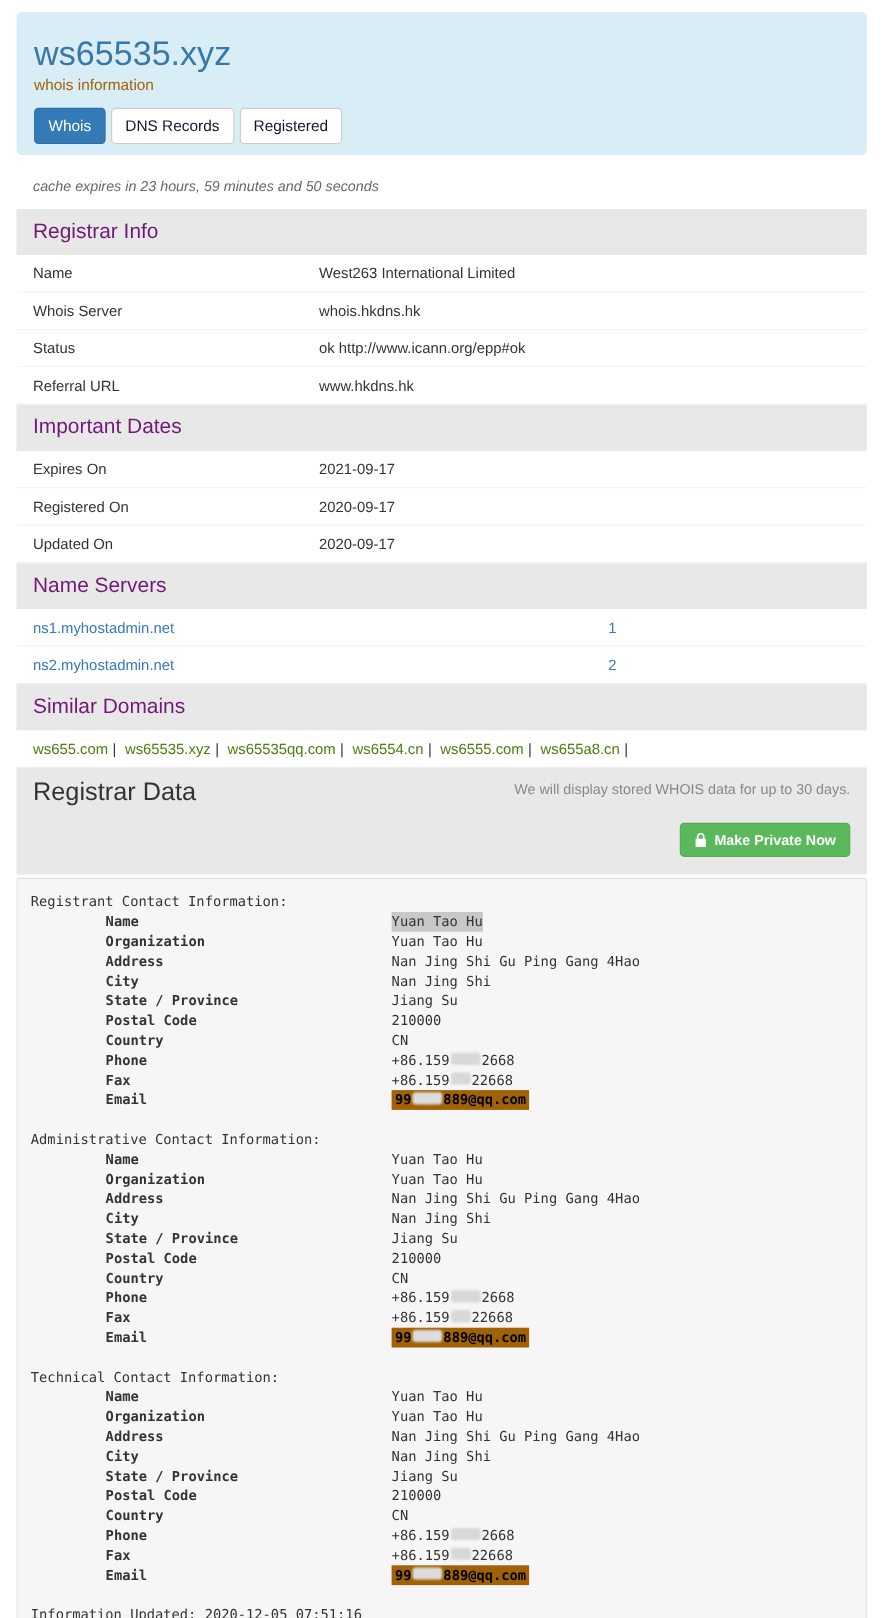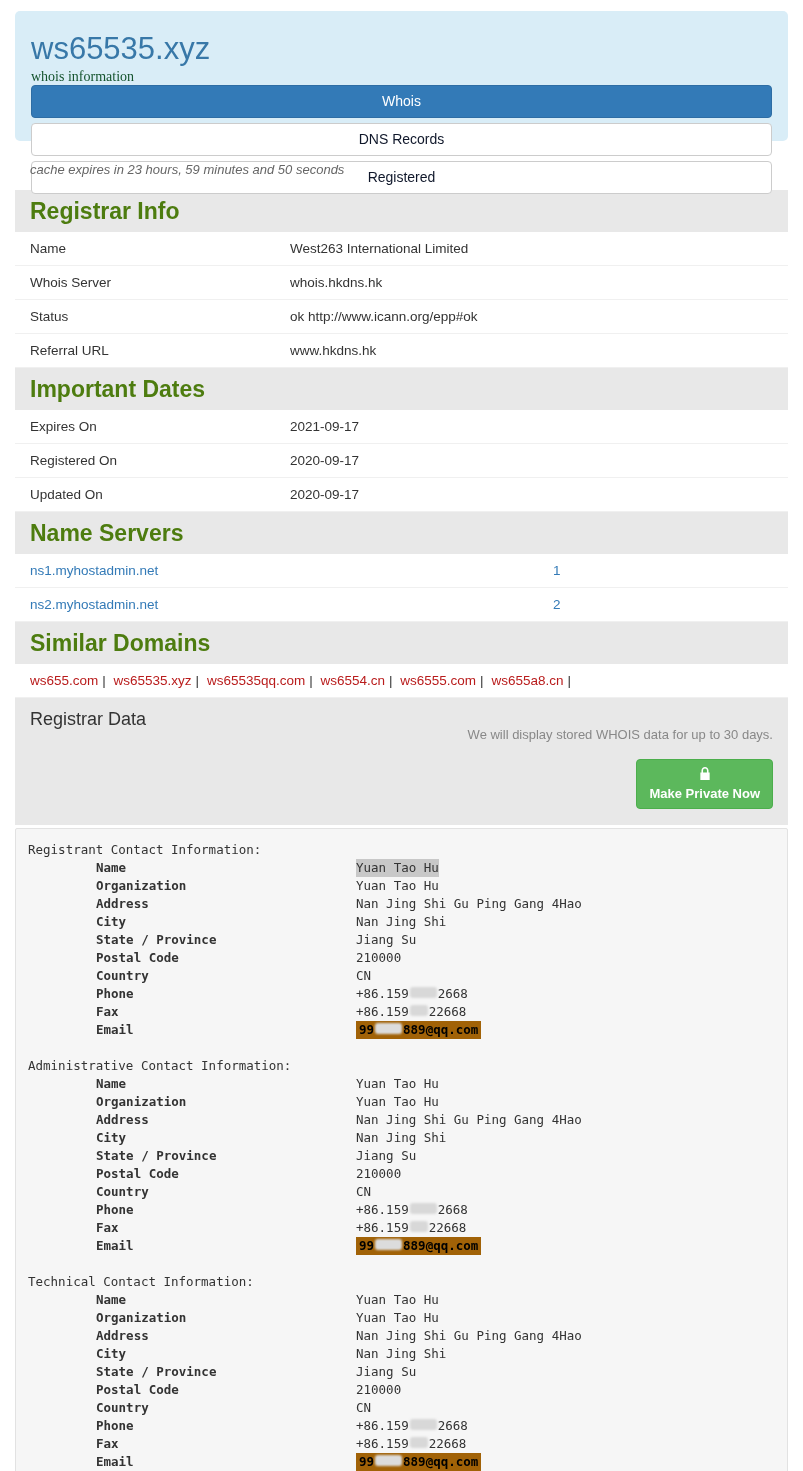--- a/index.html
+++ b/index.html
@@ -19,25 +19,24 @@
     height: 130px;
   }
   .domain-title {
     font-size: 31px;
     font-weight: 400;
     color: #3878a8;
     line-height: 34px;
   }
   .domain-subtitle {
     font-size: 14px;
-    color: #14532d;
+    color: #a16207;
     margin-top: 3px;
-    font-family: Liberation Serif, serif;
-  }
-  .tabs { display: flex; gap: 5px; flex-direction: column; }
+  }
+  .tabs { margin-top: 13px; display: flex; gap: 5px; }
   .tab-btn {
     display: inline-block;
     font-size: 14px;
     line-height: 19px;
     padding: 6px 12px;
     border-radius: 4px;
     border: 1px solid #ccc;
     background: #fff;
     color: #0f172a;
     cursor: pointer;
@@ -54,23 +53,23 @@
     margin: 21px 15px 13px 15px;
     font-size: 13px;
     color: #666;
     font-style: italic;
   }
 
   
   .section-title {
     background: #e8e8e8;
     padding: 9px 15px;
-    font-size: 23px;
-    font-weight: 700;
-    color: #4d7c0f;
+    font-size: 19px;
+    font-weight: 400;
+    color: #701a75;
     line-height: 24px;
   }
   .info-row {
     display: flex;
     padding: 9px 15px;
     font-size: 13.5px;
     border-bottom: 1px solid #f0f0f0;
     background: #fff;
     align-items: baseline;
   }
@@ -78,46 +77,45 @@
   .info-value { color: #333; }
 
   .ns-host { width: 523px; flex: 0 0 523px; color: #337ab7; text-decoration: none; }
   .ns-num  { color: #337ab7; }
 
   .similar-row {
     padding: 9px 15px;
     font-size: 13.5px;
     border-bottom: 1px solid #f0f0f0;
   }
-  .similar-row a { color: #b91c1c; text-decoration: none; }
+  .similar-row a { color: #4d7c0f; text-decoration: none; }
   .sep { color: #333; margin: 0 4px; }
 
   
   .rd-header {
     background: #e8e8e8;
     padding: 9px 15px 16px 15px;
   }
   .rd-top { display: flex; justify-content: space-between; align-items: flex-start; }
-  .rd-title { font-size: 18px; font-weight: 400; line-height: 24px; color: #333; }
-  .rd-note { font-size: 13px; color: #888; margin-top: 20px; }
+  .rd-title { font-size: 23px; font-weight: 400; line-height: 24px; color: #333; }
+  .rd-note { font-size: 13px; color: #888; margin-top: 3px; }
   .rd-btn-row { text-align: right; margin-top: 17px; }
   .btn-green {
     display: inline-flex;
     align-items: center;
     gap: 6px;
     background: #5cb85c;
     border: 1px solid #4cae4c;
     color: #fff;
     font-size: 13px;
     font-weight: 700;
     padding: 7px 12px;
     border-radius: 4px;
     cursor: pointer;
     font-family: "Liberation Sans", sans-serif;
-    flex-direction: column;
   }
 
   
   .whois-pre {
     background: #f6f6f6;
     border: 1px solid #e2e2e2;
     border-radius: 2px;
     margin-top: 3px;
     padding: 12px 12px 14px 12px;
     font-family: "DejaVu Sans Mono", "Liberation Mono", monospace;

